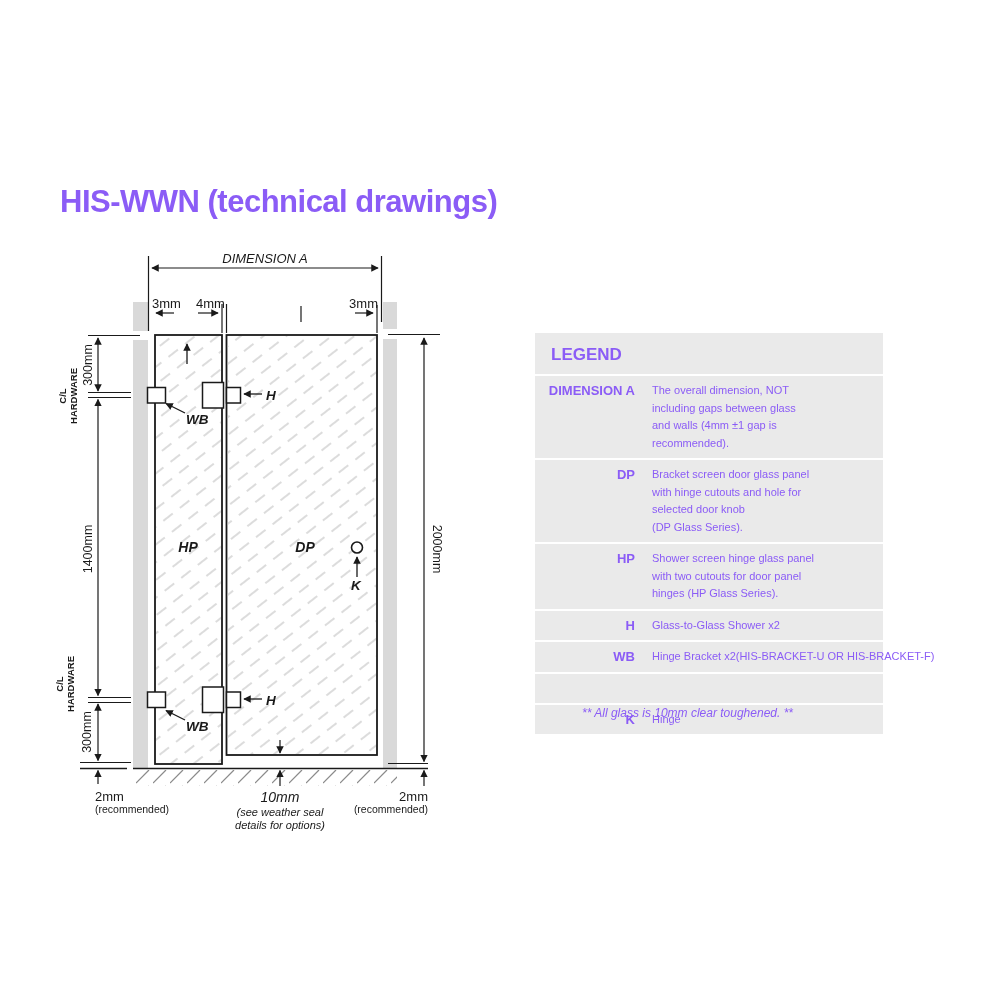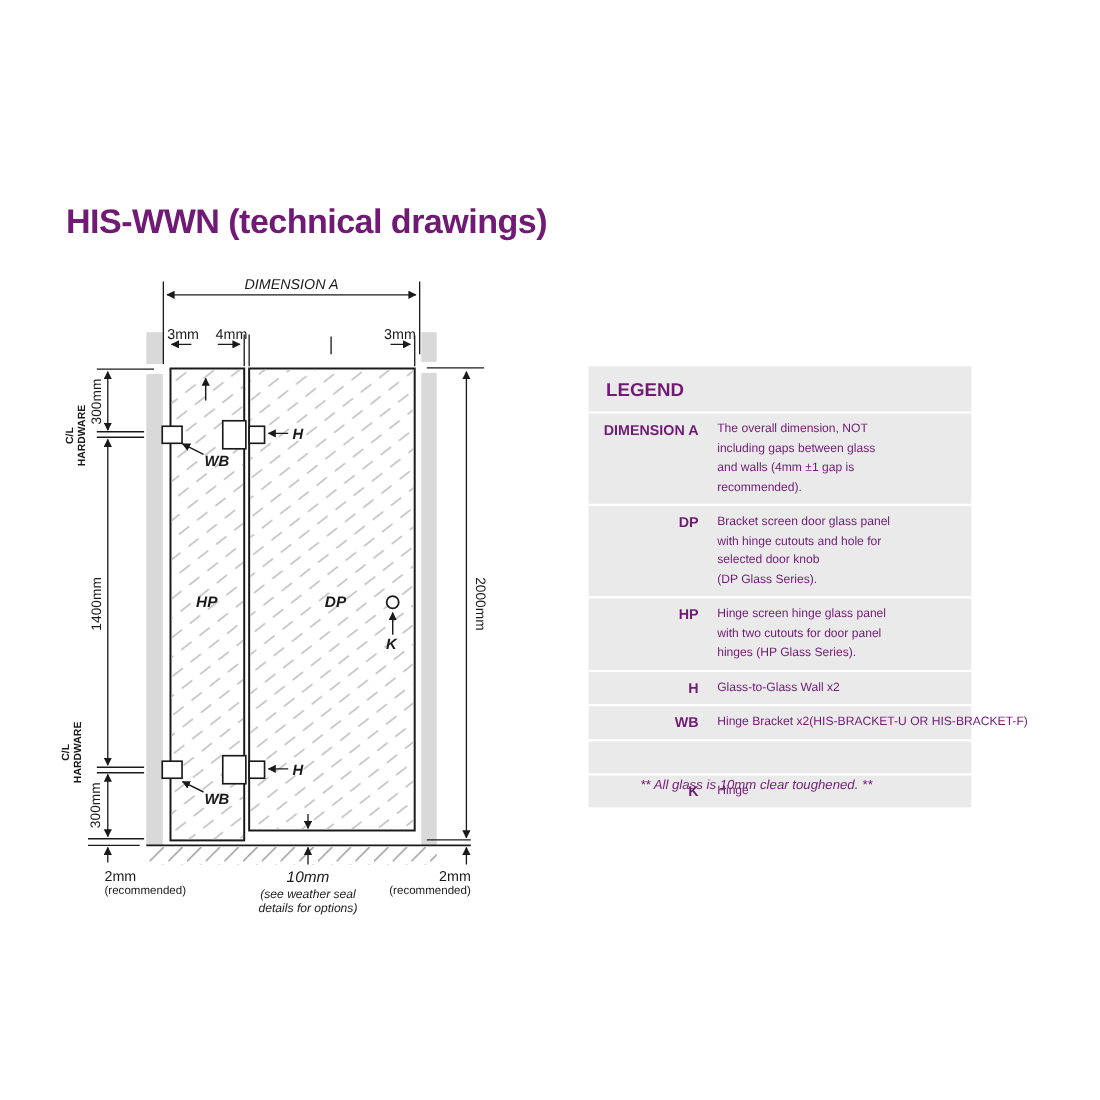--- a/index.html
+++ b/index.html
@@ -1,17 +1,17 @@
 <!DOCTYPE html>
 <html><head>
 <meta charset="utf-8">
 <style>
   html,body{margin:0;padding:0;background:#fff;}
   .page{position:relative;width:1000px;height:1000px;background:#ffffff;overflow:hidden;
-        font-family:"Liberation Sans",sans-serif;color:#701a75;}
+        font-family:"Liberation Sans",sans-serif;color:#8b5cf6;}
   .page-title{position:absolute;left:60px;top:184px;font-size:31px;font-weight:700;
         letter-spacing:-0.5px;white-space:nowrap;}
   
   .drawing{position:absolute;left:55px;top:235px;}
   svg text{fill:#1a1a1a;}
   .t13{font-size:13px;}
   .t12{font-size:12.5px;}
   .t10{font-size:10.5px;}
   .t11{font-size:11px;}
   .ti{font-style:italic;}
@@ -181,27 +181,27 @@
     </div>
     <div class="legend-row">
       <div class="legend-term">DP</div>
       <div class="legend-desc">Bracket screen door glass panel
 with hinge cutouts and hole for
 selected door knob
 (DP Glass Series).</div>
     </div>
     <div class="legend-row">
       <div class="legend-term">HP</div>
-      <div class="legend-desc">Hinge screen hinge glass panel
+      <div class="legend-desc">Shower screen hinge glass panel
 with two cutouts for door panel
 hinges (HP Glass Series).</div>
     </div>
     <div class="legend-row">
       <div class="legend-term">H</div>
-      <div class="legend-desc">Glass-to-Glass Wall x2</div>
+      <div class="legend-desc">Glass-to-Glass Shower x2</div>
     </div>
     <div class="legend-row">
       <div class="legend-term">WB</div>
       <div class="legend-desc nowrap">Hinge Bracket x2(HIS-BRACKET-U OR HIS-BRACKET-F)</div>
     </div>
     <div class="legend-row">
       <div class="legend-term"></div>
       <div class="legend-desc"></div>
     </div>
     <div class="legend-row">

